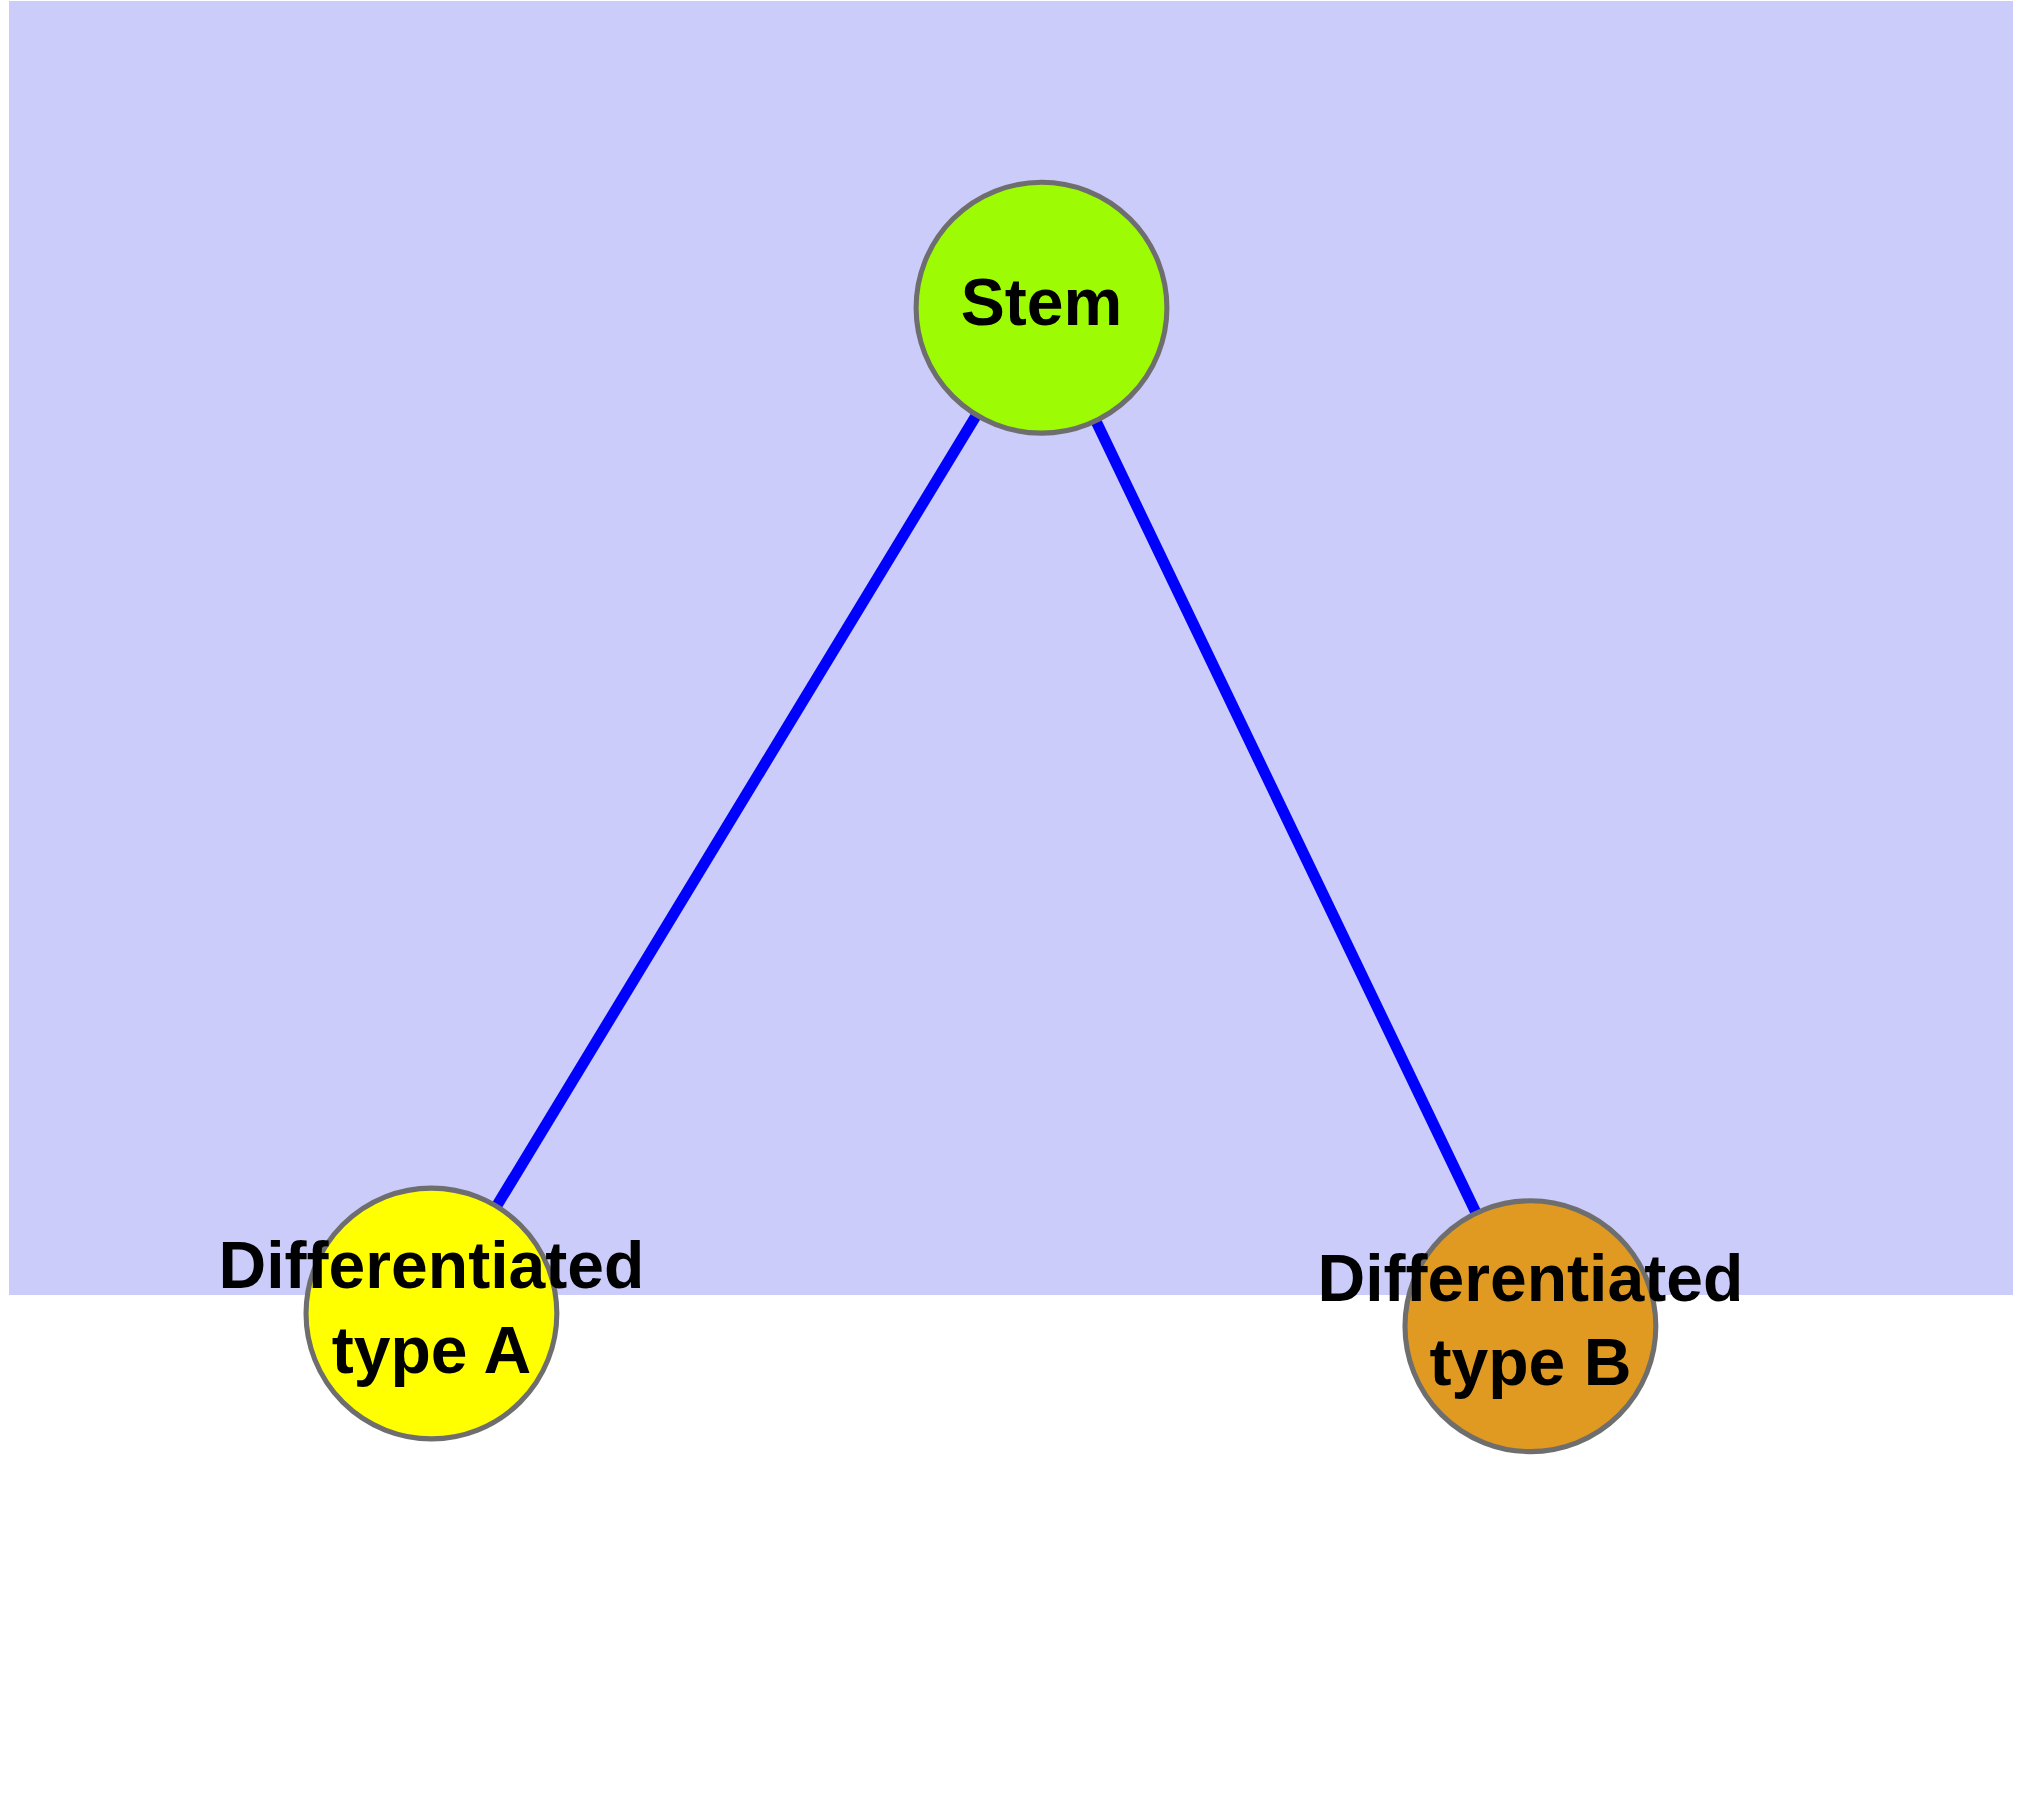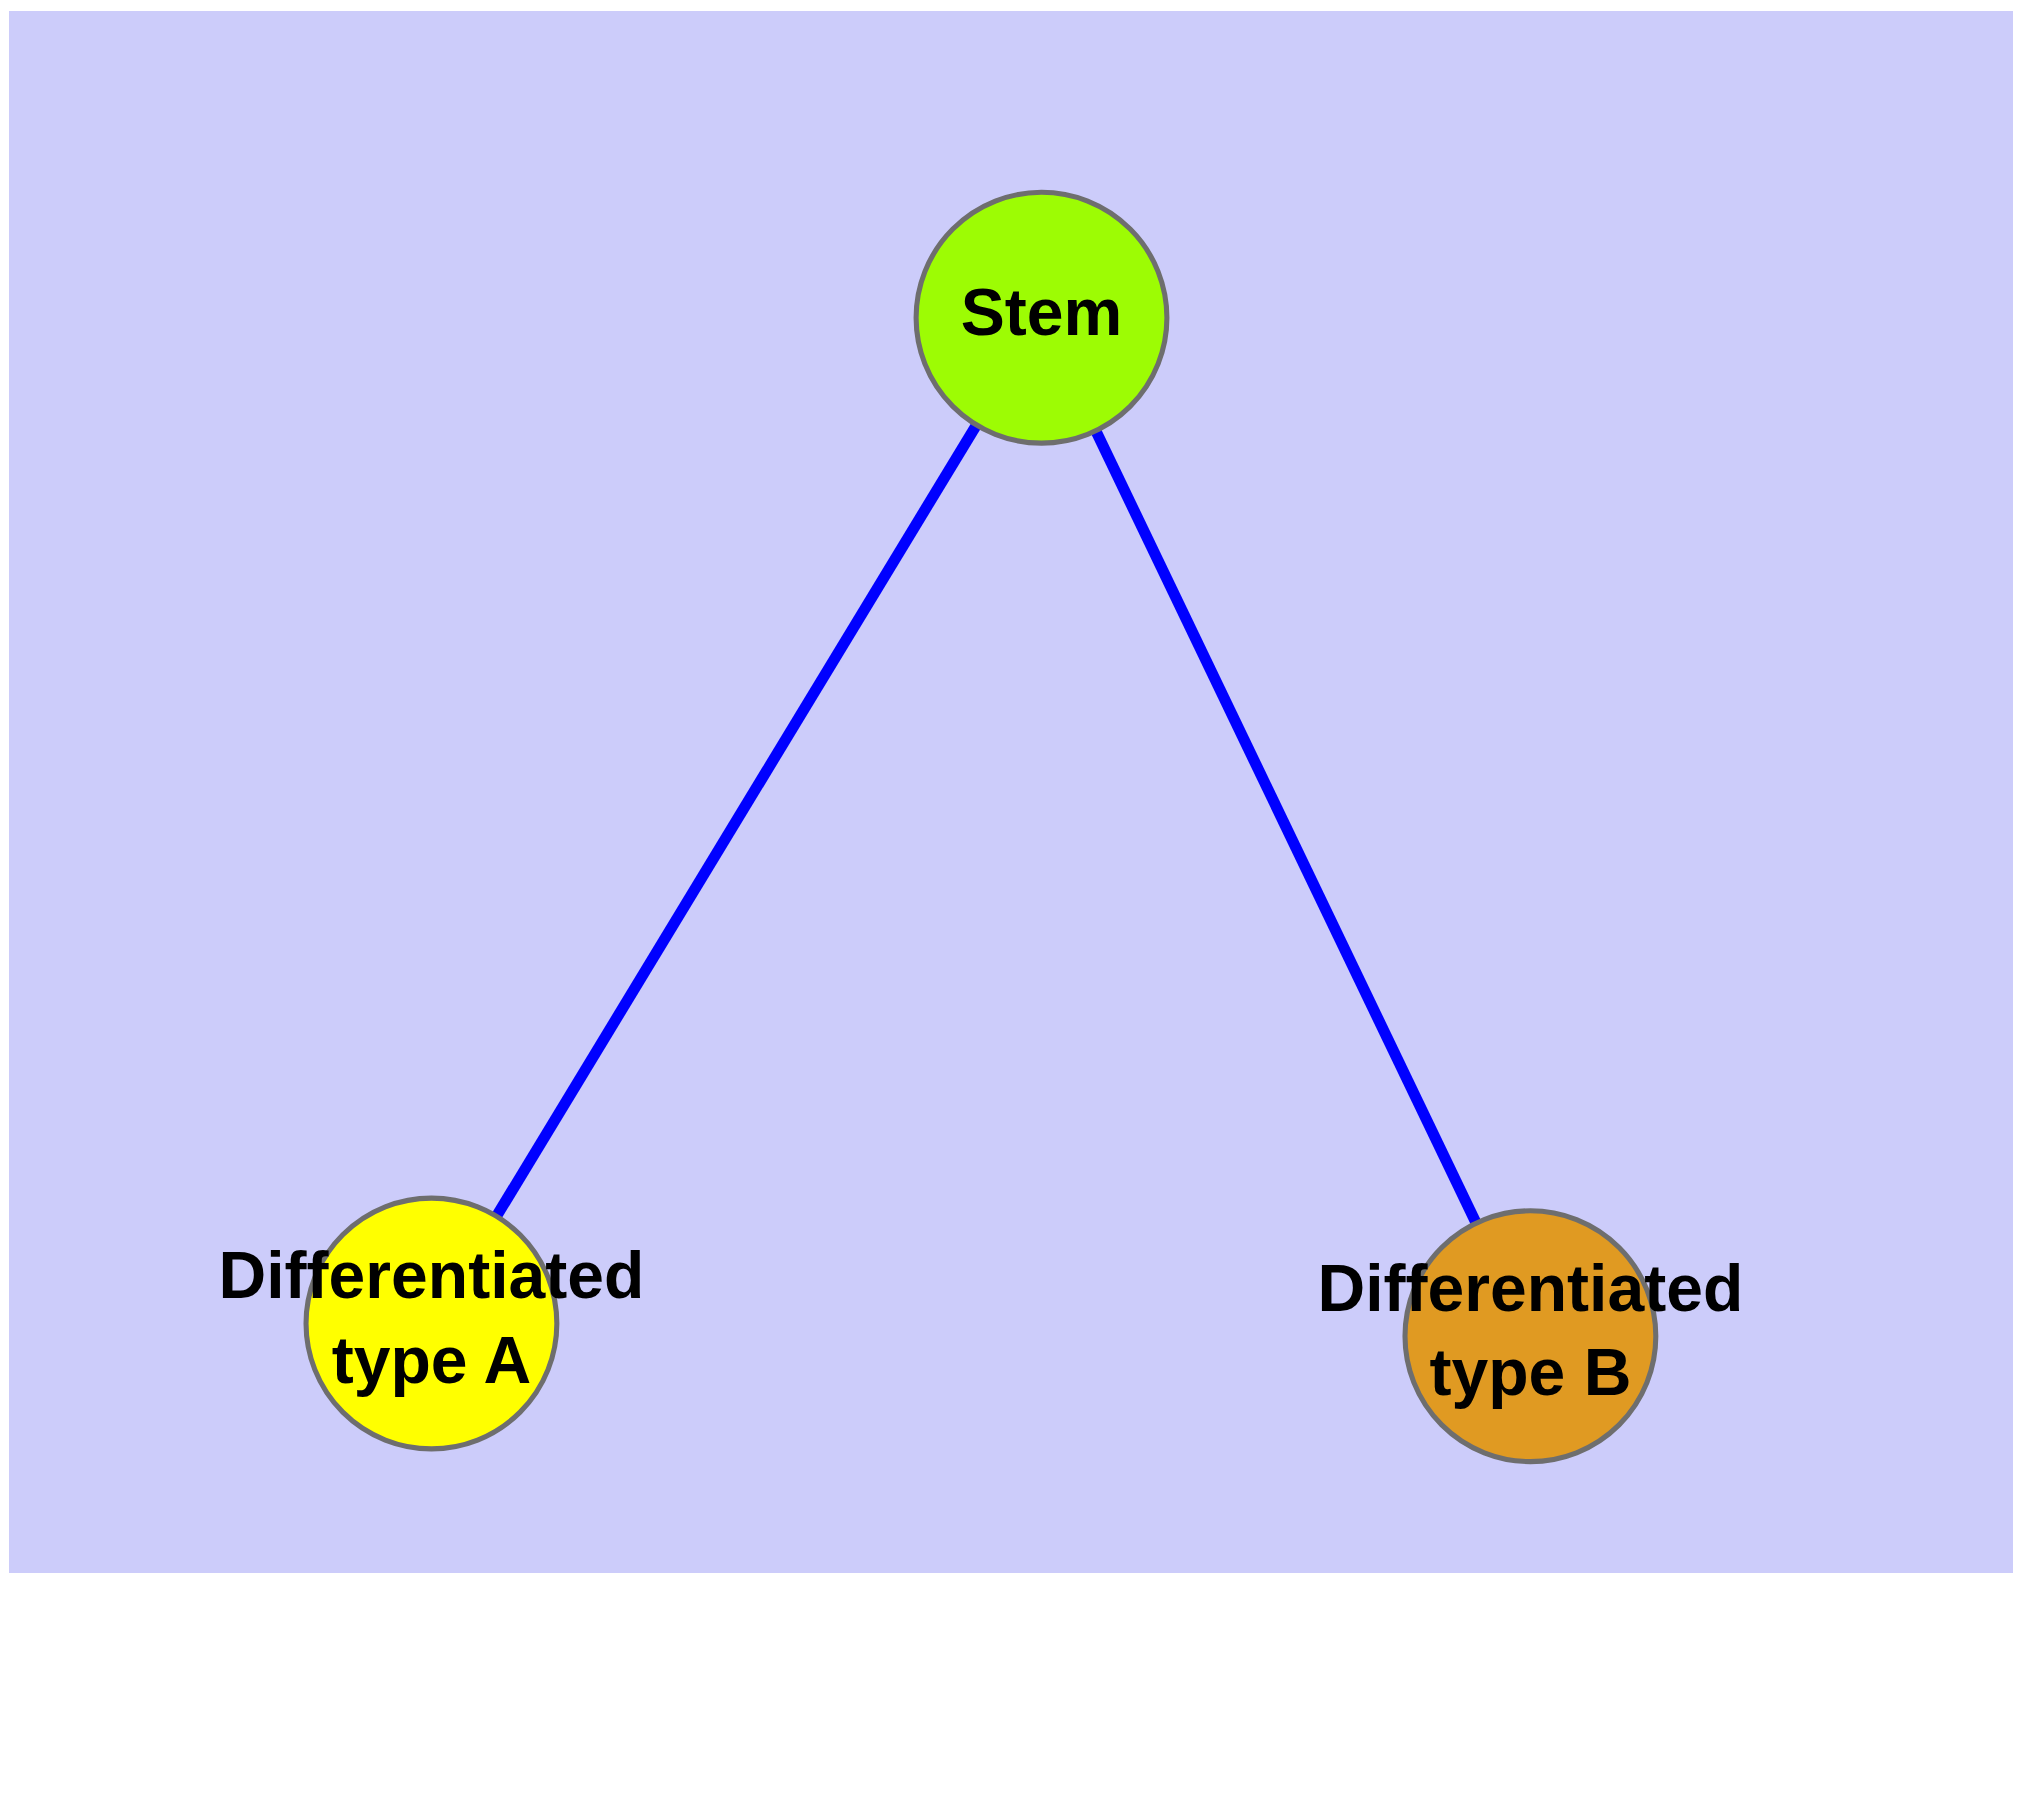--- a/index.html
+++ b/index.html
@@ -16,23 +16,23 @@
   }
   #graph-canvas {
     position: relative;
     width: 2021px;
     height: 1812px;
     background: #ffffff;
   }
   #graph-plot {
     position: absolute;
     left: 8.5px;
-    top: 11px;
+    top: 1px;
     width: 2004px;
-    height: 1562px;
+    height: 1294px;
     background: #ccccfa;
   }
   #graph-svg {
     position: absolute;
     left: 0;
     top: 0;
     width: 2004px;
     height: 1798px;
     display: block;
   }

